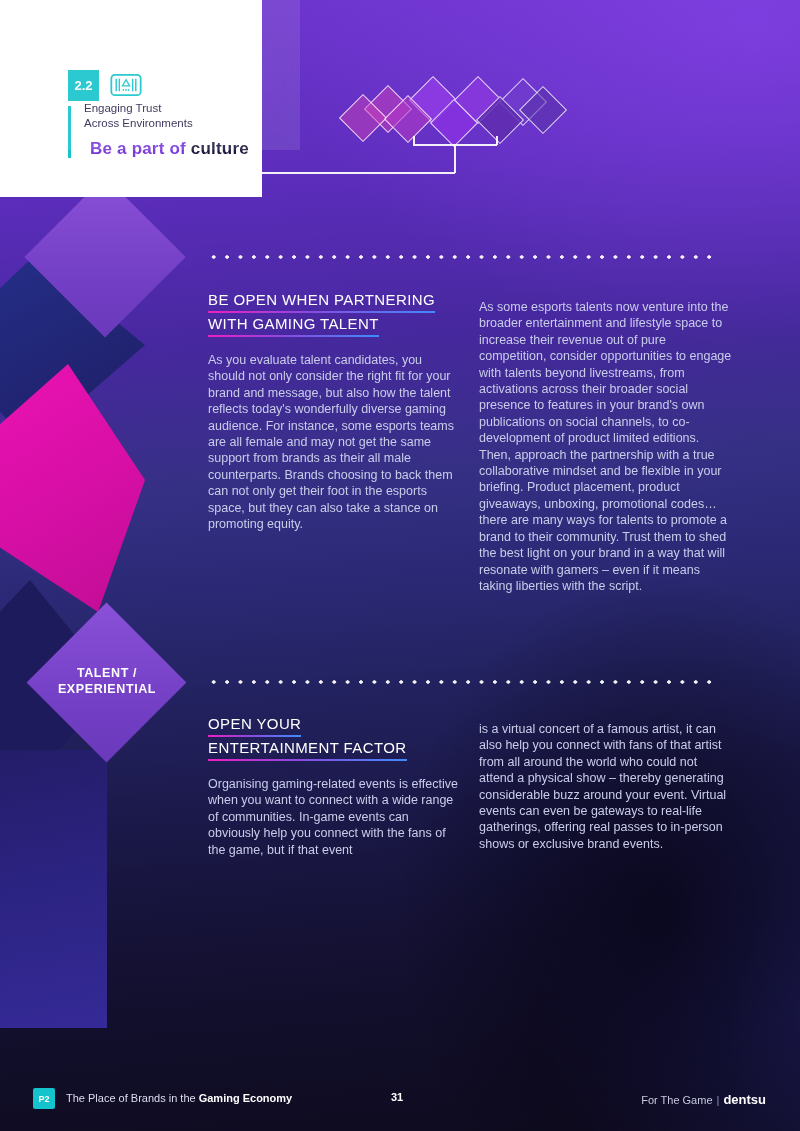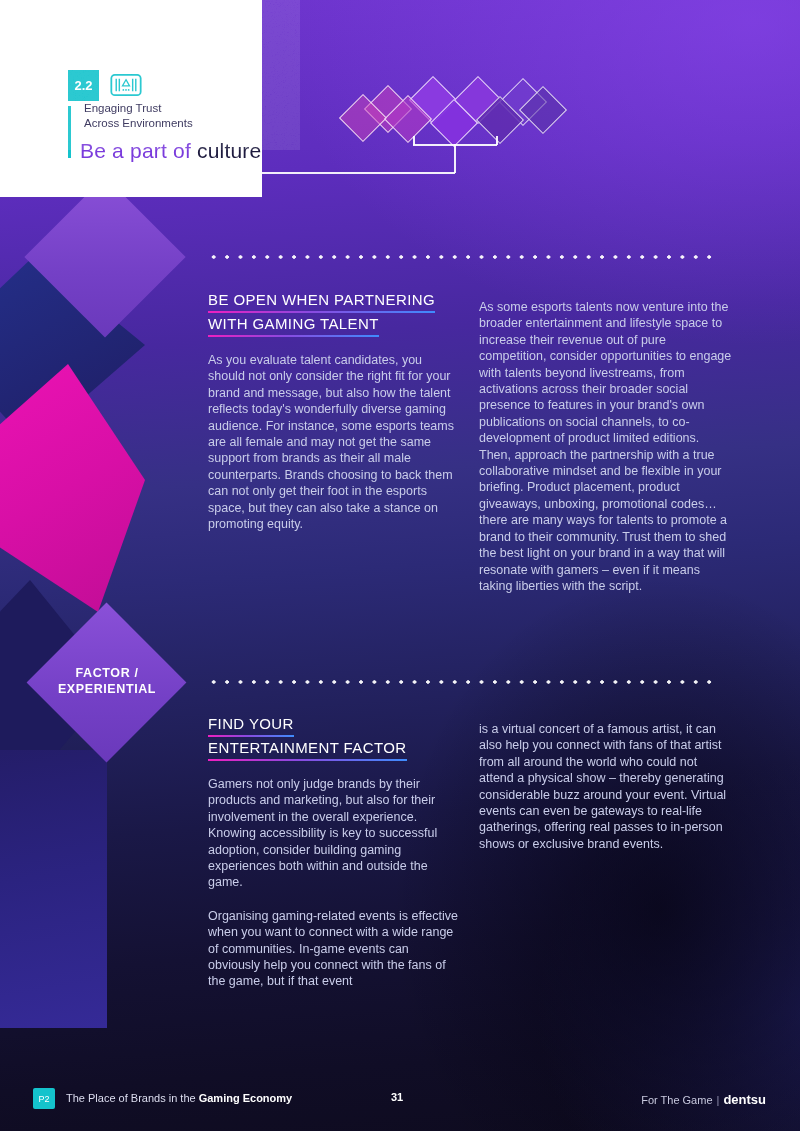--- a/index.html
+++ b/index.html
@@ -38,21 +38,21 @@
   .cd{position:absolute;width:32px;height:32px;transform:rotate(45deg);
     border:1px solid rgba(255,255,255,.82);z-index:2;}
   .cline{position:absolute;background:rgba(255,255,255,.92);z-index:2;}
   
   .card{left:0;top:0;width:262px;height:197px;background:#ffffff;z-index:5;}
   .secnum{left:68px;top:70px;width:31px;height:31px;background:#14c3cc;color:#fff;
     font-weight:bold;font-size:13px;display:flex;align-items:center;justify-content:center;z-index:6;}
   .cardicon{left:110px;top:73px;z-index:6;}
   .tealline{left:68px;top:106px;width:2.5px;height:52px;background:#14c3cc;z-index:6;}
   .kicker{left:84px;top:101px;font-size:11.5px;line-height:15px;color:#2a2650;z-index:6;}
-  .cardtitle{left:80px;top:139px;font-size:21px;font-weight:normal;z-index:6;letter-spacing:.2px;}
+  .cardtitle{left:90px;top:139px;font-size:17px;font-weight:bold;z-index:6;letter-spacing:.2px;}
   .cardtitle .accent{color:#7a3bdc;}
   .cardtitle .rest{color:#1d1a3e;}
   
   .dots{height:4px;width:510px;z-index:4;
     background-image:radial-gradient(circle,rgba(255,255,255,.95) 1.5px,rgba(255,255,255,0) 1.9px);
     background-size:13.4px 4px;background-position:0 50%;background-repeat:repeat-x;}
   .dots1{left:207px;top:255px;}
   .dots2{left:207px;top:680px;}
   
   .col{z-index:4;color:#c9cdea;font-size:12.5px;line-height:16.4px;}
@@ -60,21 +60,21 @@
   .col.tight p{margin:0;}
   .s1-left{left:208px;top:292px;width:252px;}
   .s1-right{left:479px;top:299px;width:256px;}
   .s2-left{left:208px;top:716px;width:252px;}
   .s2-right{left:479px;top:721px;width:256px;}
   h2.head{margin:0 0 12px 0;font-size:15px;line-height:1;color:#fff;letter-spacing:.4px;font-weight:normal;}
   h2.head span{display:inline-block;padding-bottom:6px;margin-bottom:3px;
     background:linear-gradient(90deg,#ee1fc0 0%,#8a4ae0 45%,#3f8cfd 100%) left bottom / 100% 2px no-repeat;}
   
   .f-badge{left:33px;top:1088px;width:22px;height:21px;background:#14c3cc;border-radius:2px;
-    color:#fff;font-weight:normal;font-size:9px;display:flex;align-items:center;justify-content:center;z-index:5;}
+    color:#fff;font-weight:bold;font-size:9px;display:flex;align-items:center;justify-content:center;z-index:5;}
   .f-title{left:66px;top:1092px;font-size:11px;color:#dddef0;z-index:5;}
   .f-title b{color:#fff;}
   .f-page{left:382px;top:1091px;width:30px;text-align:center;font-size:11px;font-weight:bold;color:#fff;z-index:5;}
   .f-right{right:34px;top:1092px;font-size:11px;color:#c8c9de;z-index:5;}
   .f-right .sep{color:#8f90ac;padding:0 4px;}
   .f-right b{color:#fff;font-size:13px;}
   
   .grain{position:absolute;inset:0;z-index:7;opacity:.10;pointer-events:none;}
 </style>
 </head>
@@ -84,21 +84,21 @@
 
   <div class="shape navy1"></div>
   <div class="shape pink"></div>
   <div class="shape navy2"></div>
   <div class="shape rectindigo"></div>
 
   <div class="labeldiamond ld-talent"></div>
 
   <div class="labeldiamond ld-events"></div>
   <div class="ldlabel ll-events">
-    <div>FACTOR /</div>
+    <div>TALENT /</div>
     <div>EXPERIENTIAL</div>
   </div>
 
   <div class="cd" style="left:371px;top:92px;background:rgba(196,62,188,.55);"></div>
   <div class="cd" style="left:416px;top:83px;background:rgba(141,59,226,.92);"></div>
   <div class="cd" style="left:461px;top:83px;background:rgba(136,55,220,.92);"></div>
   <div class="cd" style="left:506px;top:85px;background:rgba(120,68,205,.30);"></div>
   <div class="cd" style="left:346px;top:101px;background:rgba(200,64,184,.50);"></div>
   <div class="cd" style="left:391px;top:102px;background:rgba(178,56,196,.60);"></div>
   <div class="cd" style="left:437px;top:106px;background:rgba(132,50,222,.95);"></div>
@@ -140,24 +140,23 @@
     </h2>
     <p>As you evaluate talent candidates, you should not only consider the right fit for your brand and message, but also how the talent reflects today's wonderfully diverse gaming audience. For instance, some esports teams are all female and may not get the same support from brands as their all male counterparts. Brands choosing to back them can not only get their foot in the esports space, but they can also take a stance on promoting equity.</p>
   </div>
   <div class="abs col tight s1-right">
     <p>As some esports talents now venture into the broader entertainment and lifestyle space to increase their revenue out of pure competition, consider opportunities to engage with talents beyond livestreams, from activations across their broader social presence to features in your brand's own publications on social channels, to co-development of product limited editions.</p>
     <p>Then, approach the partnership with a true collaborative mindset and be flexible in your briefing. Product placement, product giveaways, unboxing, promotional codes… there are many ways for talents to promote a brand to their community. Trust them to shed the best light on your brand in a way that will resonate with gamers – even if it means taking liberties with the script.</p>
   </div>
 
   <div class="abs col s2-left">
     <h2 class="head">
-      <span>FIND YOUR</span><br>
+      <span>OPEN YOUR</span><br>
       <span>ENTERTAINMENT FACTOR</span>
     </h2>
-    <p>Gamers not only judge brands by their products and marketing, but also for their involvement in the overall experience. Knowing accessibility is key to successful adoption, consider building gaming experiences both within and outside the game.</p>
     <p>Organising gaming-related events is effective when you want to connect with a wide range of communities. In-game events can obviously help you connect with the fans of the game, but if that event</p>
   </div>
   <div class="abs col s2-right">
     <p>is a virtual concert of a famous artist, it can also help you connect with fans of that artist from all around the world who could not attend a physical show – thereby generating considerable buzz around your event. Virtual events can even be gateways to real-life gatherings, offering real passes to in-person shows or exclusive brand events.</p>
   </div>
 
   <div class="abs f-badge">P2</div>
   <div class="abs f-title"><span>The Place of Brands in the </span><b>Gaming Economy</b></div>
   <div class="abs f-page">31</div>
   <div class="abs f-right"><span>For The Game</span><span class="sep">|</span><b>dentsu</b></div>

